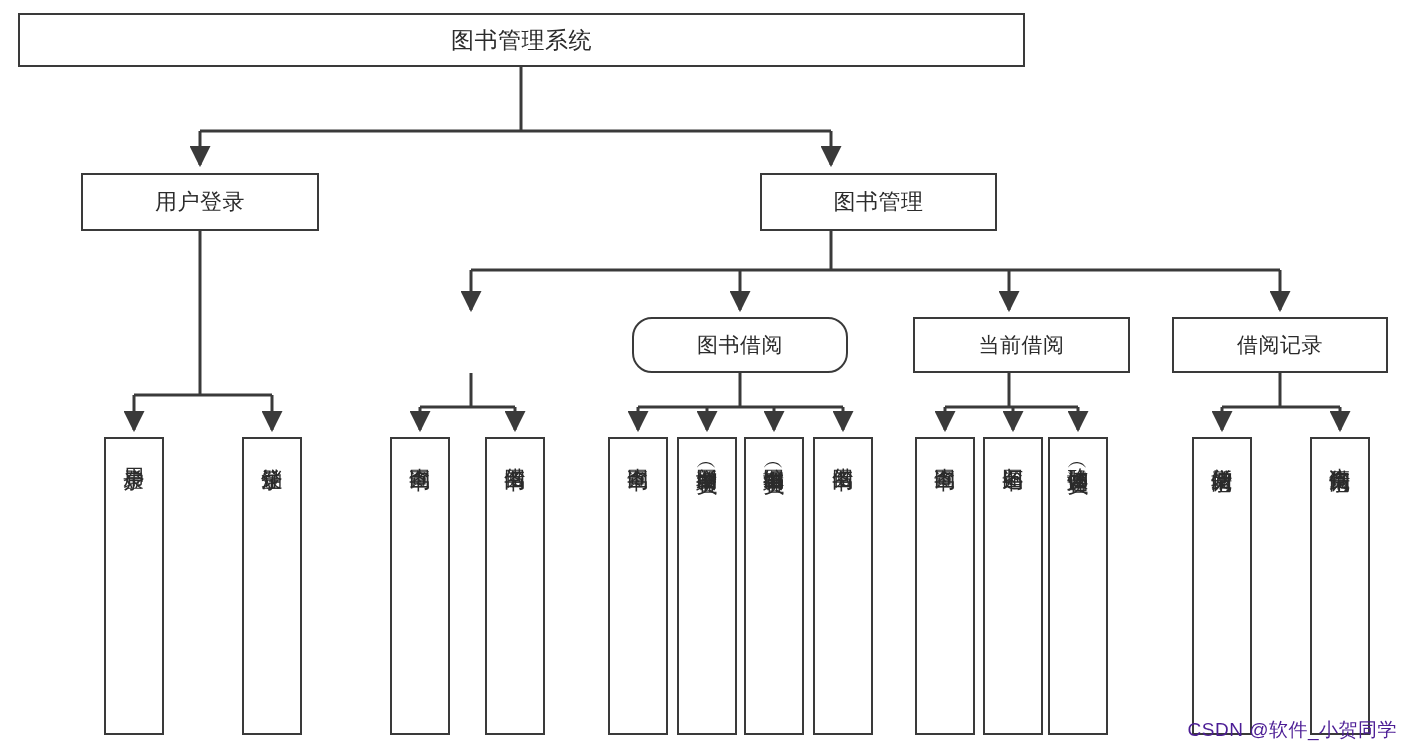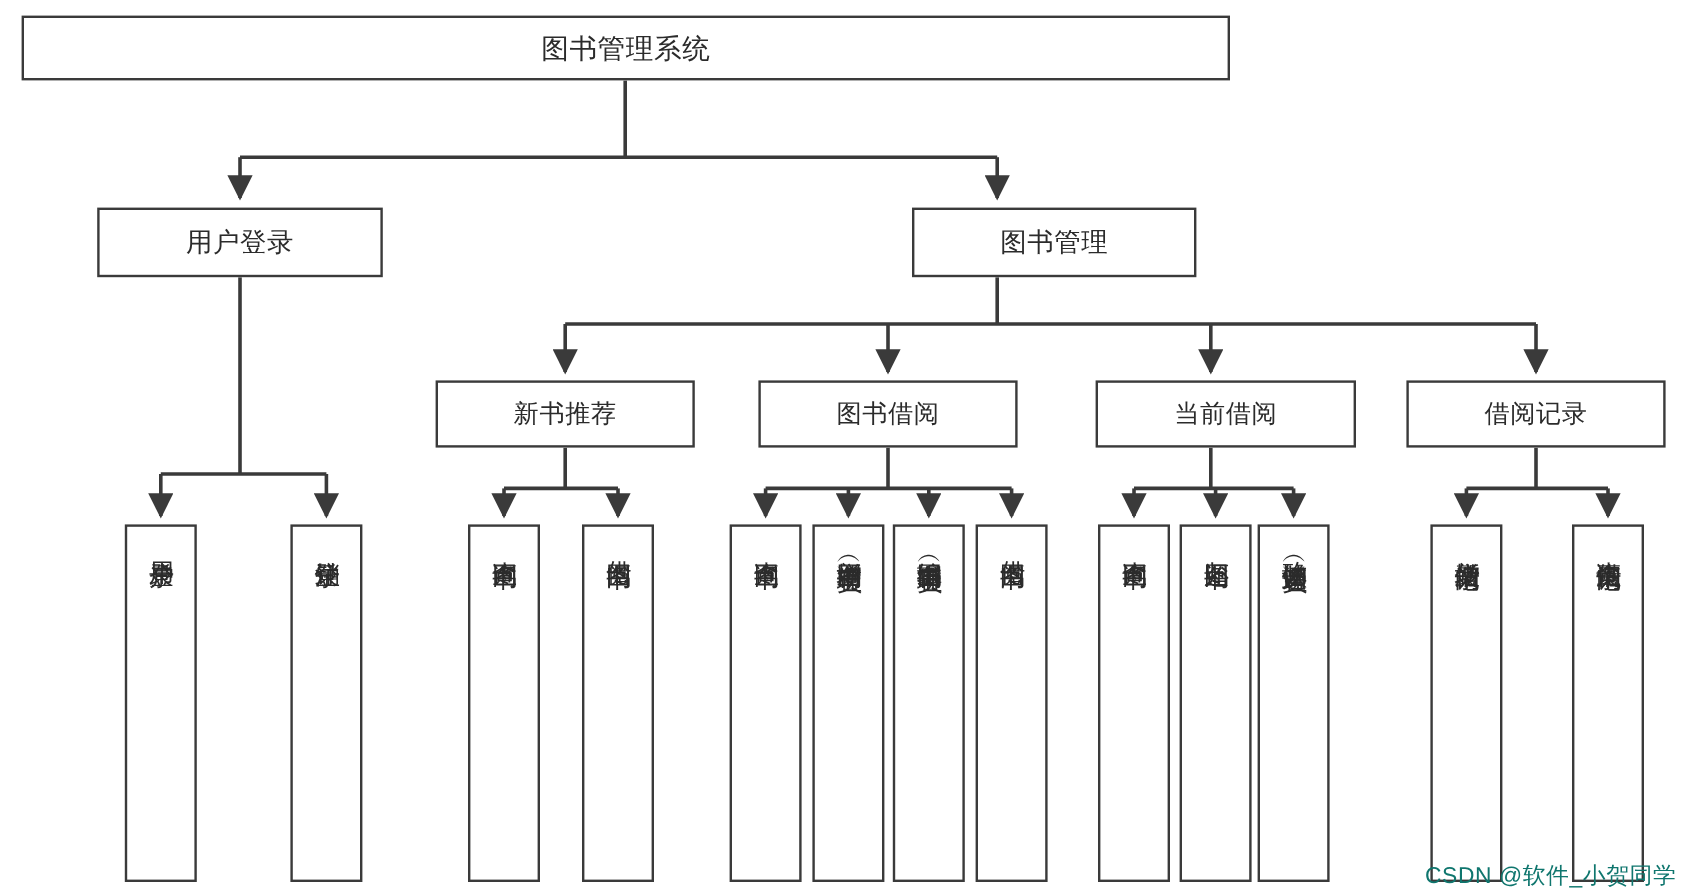--- a/index.html
+++ b/index.html
@@ -53,21 +53,21 @@
     text-orientation: upright;
     font-size: 21px;
     line-height: 1.12;
     letter-spacing: 1px;
   }
   #watermark {
     position: absolute;
     right: 8px;
     bottom: 4px;
     font-size: 19px;
-    color: #0f766e;
+    color: #4c1d95;
     white-space: nowrap;
     z-index: 5;
     letter-spacing: 0.5px;
   }
 </style>
 </head>
 <body>
 
 <div id="canvas">
 
@@ -125,24 +125,21 @@
     <span class="node-label">图书管理系统</span>
   </div>
 
   <div class="node lvl2" style="left:81px; top:173px; width:238px; height:58px;">
     <span class="node-label">用户登录</span>
   </div>
   <div class="node lvl2" style="left:712px; top:173px; width:237px; height:58px;margin-left:48px;">
     <span class="node-label">图书管理</span>
   </div>
 
-  <div class="node lvl3" style="left:363px; top:317px; width:216px; height:56px;">
-    <span class="node-label">新书推荐</span>
-  </div>
-  <div class="node lvl3" style="left:632px; top:317px; width:216px; height:56px;">
+  <div class="node lvl3" style="left:632px; top:317px; width:216px; height:56px;border-radius:20px;">
     <span class="node-label">图书借阅</span>
   </div>
   <div class="node lvl3" style="left:901px; top:317px; width:217px; height:56px;margin-left:12px;">
     <span class="node-label">当前借阅</span>
   </div>
   <div class="node lvl3" style="left:1172px; top:317px; width:216px; height:56px;align-items:center;">
     <span class="node-label">借阅记录</span>
   </div>
 
   <div class="node leaf" style="left:104px; top:437px; width:60px; height:298px;">

